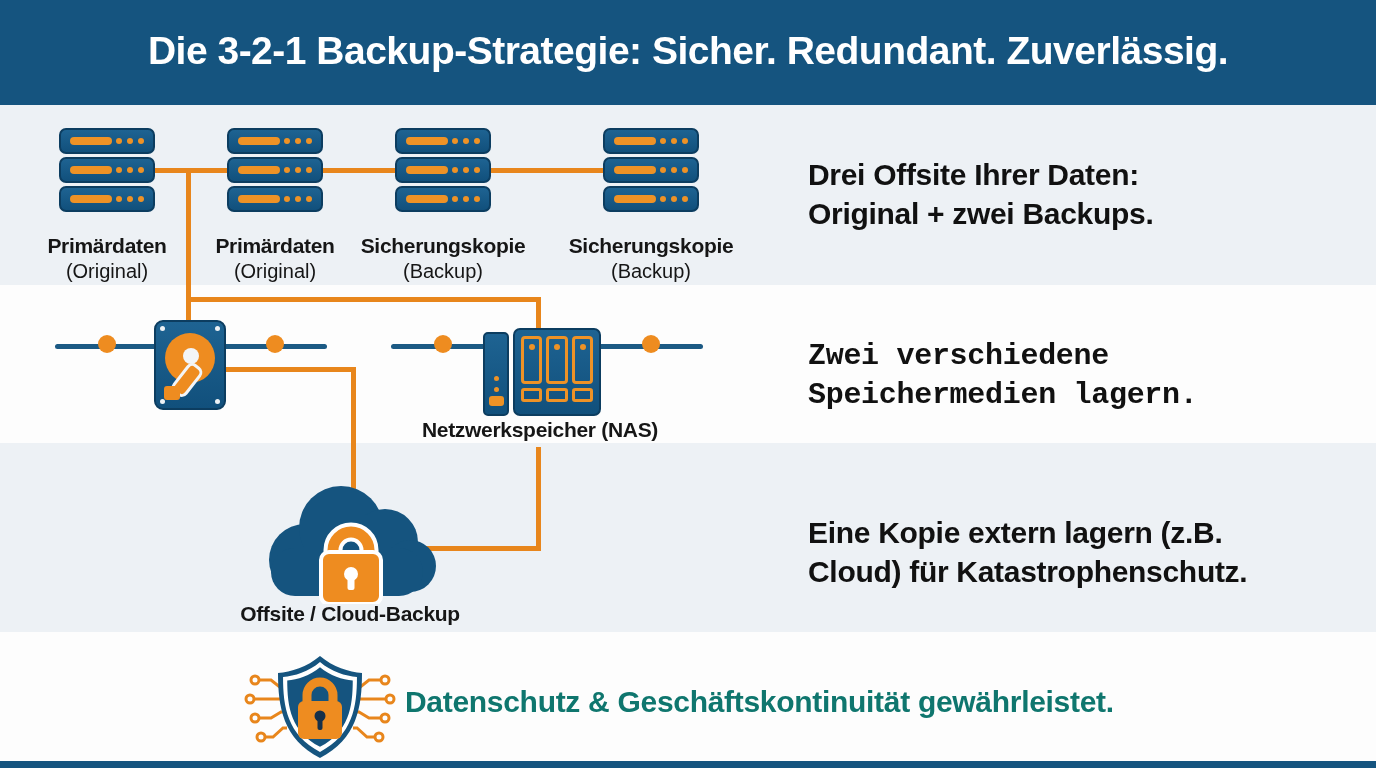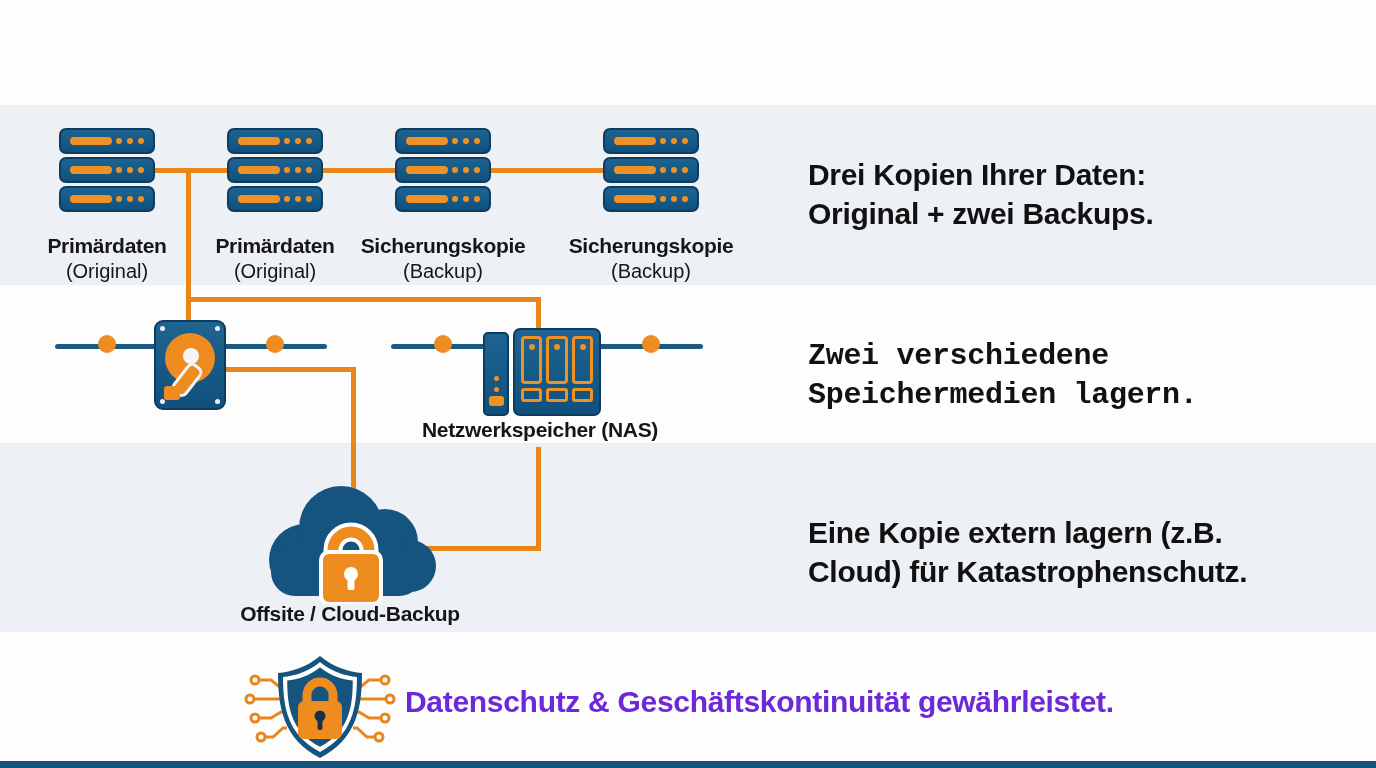--- a/index.html
+++ b/index.html
@@ -54,31 +54,34 @@
   .nas-right{position:absolute;left:513px;top:328px;width:88px;height:88px;box-sizing:border-box;
     background:linear-gradient(#1e6392,#11507c);border:2px solid #0c3d60;border-radius:7px;z-index:2;
     display:flex;gap:4px;padding:6px;}
   .bay{width:22px;}
   .bay-top{box-sizing:border-box;height:48px;border:3px solid #ee9226;border-radius:4px;position:relative;}
   .bay-top .d{position:absolute;left:5px;top:5px;width:6px;height:6px;border-radius:50%;background:#ee9226;}
   .bay-bottom{box-sizing:border-box;height:14px;border:3px solid #ee9226;border-radius:3px;margin-top:4px;}
 
   .svg-abs{position:absolute;z-index:2;}
 
-  .bottom-benefit{position:absolute;left:405px;top:685px;font-size:30px;font-weight:bold;color:#6d28d9;
+  .bottom-benefit{position:absolute;left:405px;top:685px;font-size:30px;font-weight:bold;color:#0f766e;
     letter-spacing:-0.3px;white-space:nowrap;z-index:2;}
 </style>
 </head>
 <body>
 
 <div class="stage">
 
   <div class="band band-gray" style="top:105px;height:180px;"></div>
   <div class="band band-gray" style="top:443px;height:189px;"></div>
 
+  <div class="header-bar">
+    <div class="title">Die 3-2-1 Backup-Strategie: Sicher. Redundant. Zuverlässig.</div>
+  </div>
 
   <div class="line" style="left:150px;top:168px;width:458px;height:5px;"></div>
   <div class="line" style="left:186px;top:168px;width:5px;height:154px;"></div>
   <div class="line" style="left:186px;top:297px;width:355px;height:5px;"></div>
   <div class="line" style="left:536px;top:297px;width:5px;height:35px;"></div>
   <div class="line" style="left:222px;top:367px;width:134px;height:5px;"></div>
   <div class="line" style="left:351px;top:367px;width:5px;height:133px;"></div>
   <div class="line" style="left:536px;top:447px;width:5px;height:104px;"></div>
   <div class="line" style="left:424px;top:546px;width:117px;height:5px;"></div>
 
@@ -210,21 +213,21 @@
   <div class="icon-label" style="left:293px;top:233px;">
     <div class="l1">Sicherungskopie</div>
     <div class="l2">(Backup)</div>
   </div>
   <div class="icon-label" style="left:501px;top:233px;">
     <div class="l1">Sicherungskopie</div>
     <div class="l2">(Backup)</div>
   </div>
 
   <div class="principle" style="top:155px;">
-    <div class="b">Drei Kopien Ihrer Daten:</div>
+    <div class="b">Drei Offsite Ihrer Daten:</div>
     <div class="r">Original + zwei Backups.</div>
   </div>
   <div class="principle" style="top:337px;font-family:Liberation Mono, monospace;">
     <div class="b">Zwei verschiedene</div>
     <div class="b">Speichermedien lagern.</div>
   </div>
   <div class="principle" style="top:513px;">
     <div class="b">Eine Kopie extern lagern (z.B.</div>
     <div class="b">Cloud) für Katastrophenschutz.</div>
   </div>

